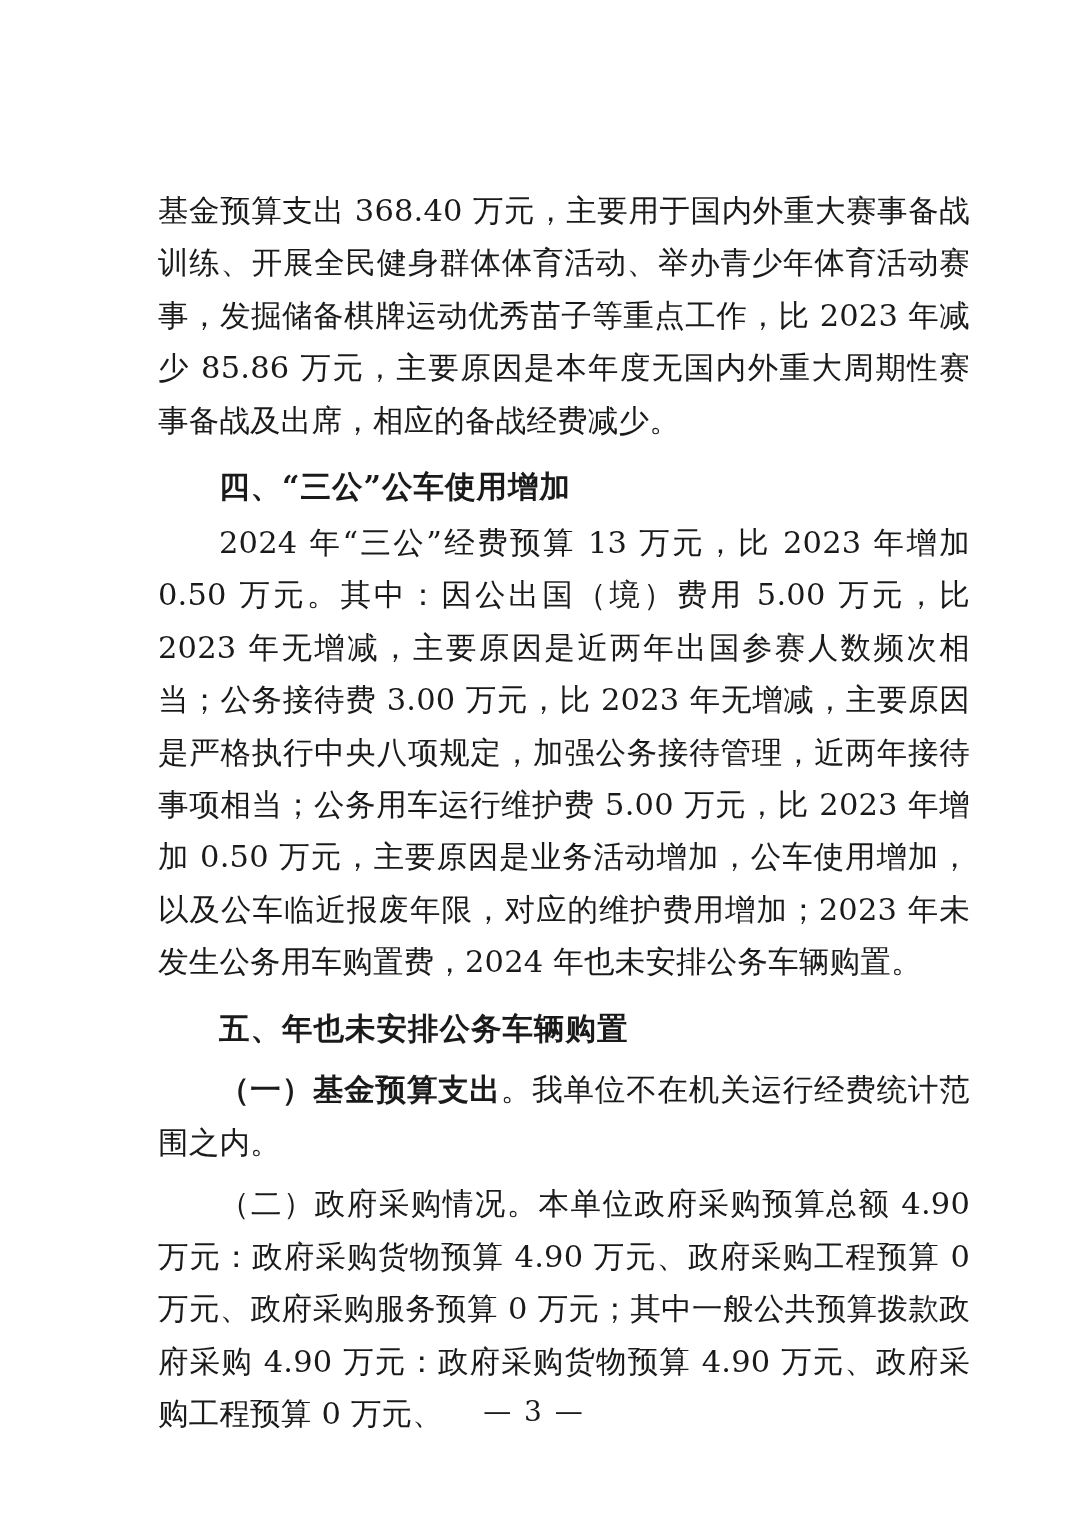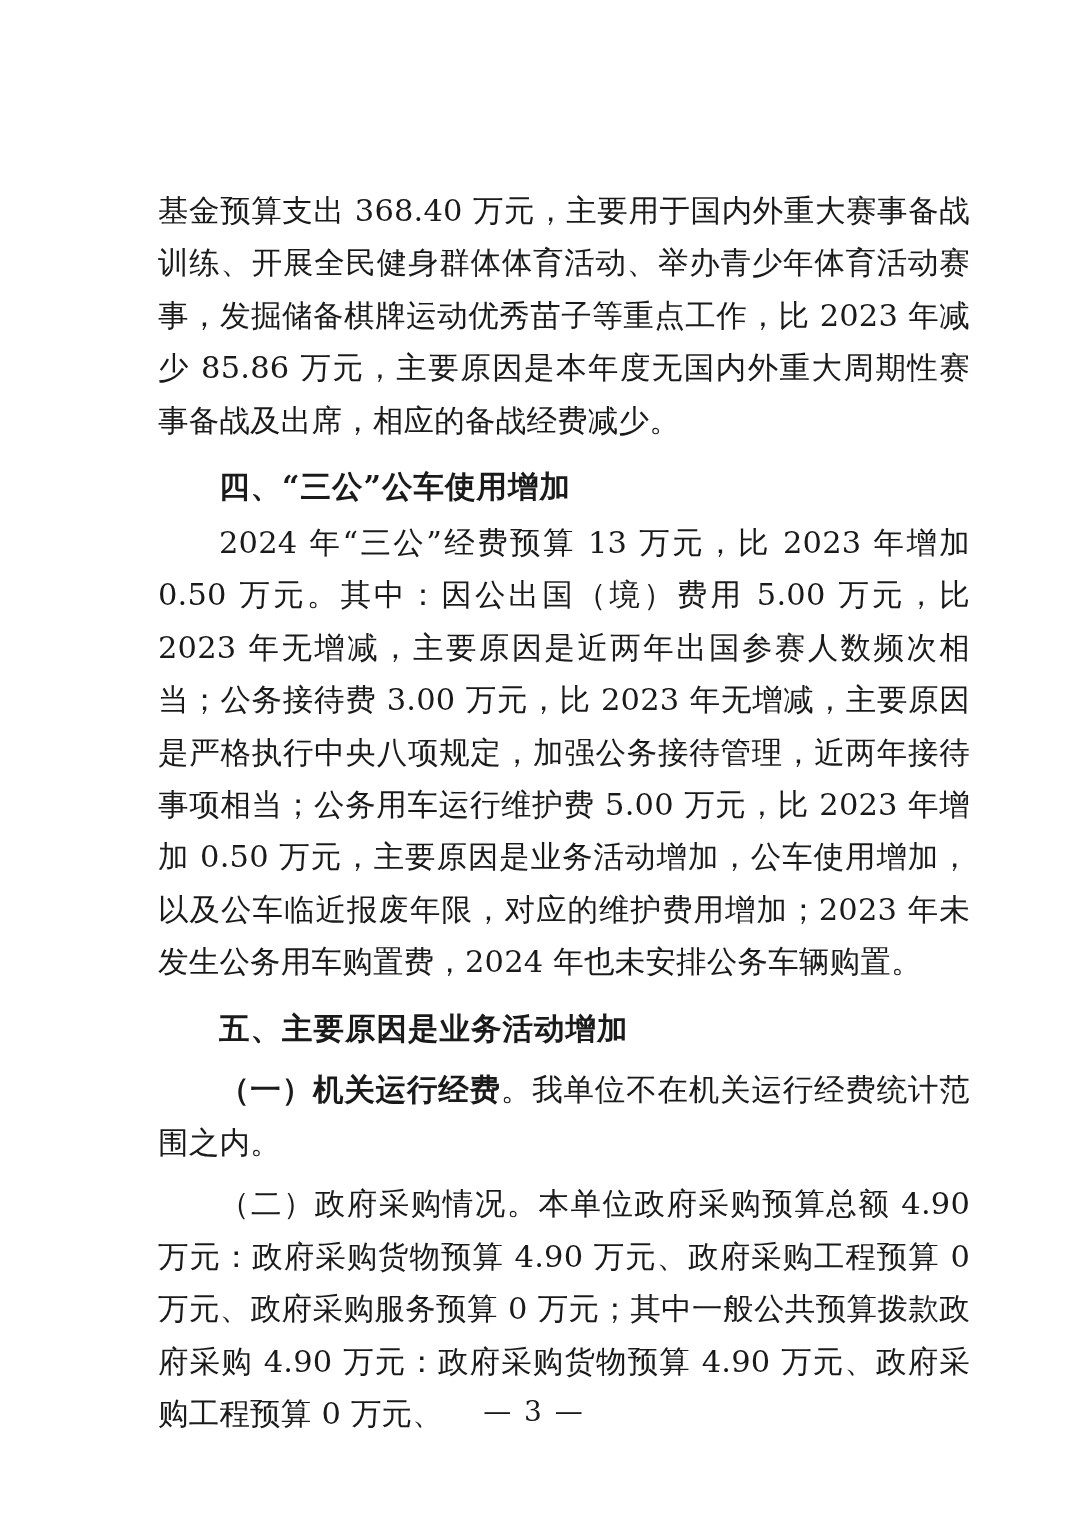--- a/index.html
+++ b/index.html
@@ -68,23 +68,23 @@
 
 <div class="page">
   <div class="content">
 
     <p class="body">基金预算支出 368.40 万元，主要用于国内外重大赛事备战训练、开展全民健身群体体育活动、举办青少年体育活动赛事，发掘储备棋牌运动优秀苗子等重点工作，比 2023 年减少 85.86 万元，主要原因是本年度无国内外重大周期性赛事备战及出席，相应的备战经费减少。</p>
 
     <p class="heading">四、“三公”公车使用增加</p>
 
     <p class="indent2">2024 年“三公”经费预算 13 万元，比 2023 年增加 0.50 万元。其中：因公出国（境）费用 5.00 万元，比 2023 年无增减，主要原因是近两年出国参赛人数频次相当；公务接待费 3.00 万元，比 2023 年无增减，主要原因是严格执行中央八项规定，加强公务接待管理，近两年接待事项相当；公务用车运行维护费 5.00 万元，比 2023 年增加 0.50 万元，主要原因是业务活动增加，公车使用增加，以及公车临近报废年限，对应的维护费用增加；2023 年未发生公务用车购置费，2024 年也未安排公务车辆购置。</p>
 
-    <p class="heading">五、主要原因是业务活动增加</p>
+    <p class="heading">五、年也未安排公务车辆购置</p>
 
-    <p class="indent2 spaced"><span style="font-weight: bold;">（一）机关运行经费</span>。我单位不在机关运行经费统计范围之内。</p>
+    <p class="indent2 spaced"><span style="font-weight: bold;">（一）基金预算支出</span>。我单位不在机关运行经费统计范围之内。</p>
 
     <p class="indent2 spaced"><span style="font-weight: normal;">（二）政府采购情况</span>。本单位政府采购预算总额 4.90 万元：政府采购货物预算 4.90 万元、政府采购工程预算 0 万元、政府采购服务预算 0 万元；其中一般公共预算拨款政府采购 4.90 万元：政府采购货物预算 4.90 万元、政府采购工程预算 0 万元、</p>
 
   </div>
 
   <div class="footer">
     <span class="pageno">— 3 —</span>
   </div>
 </div>
 

